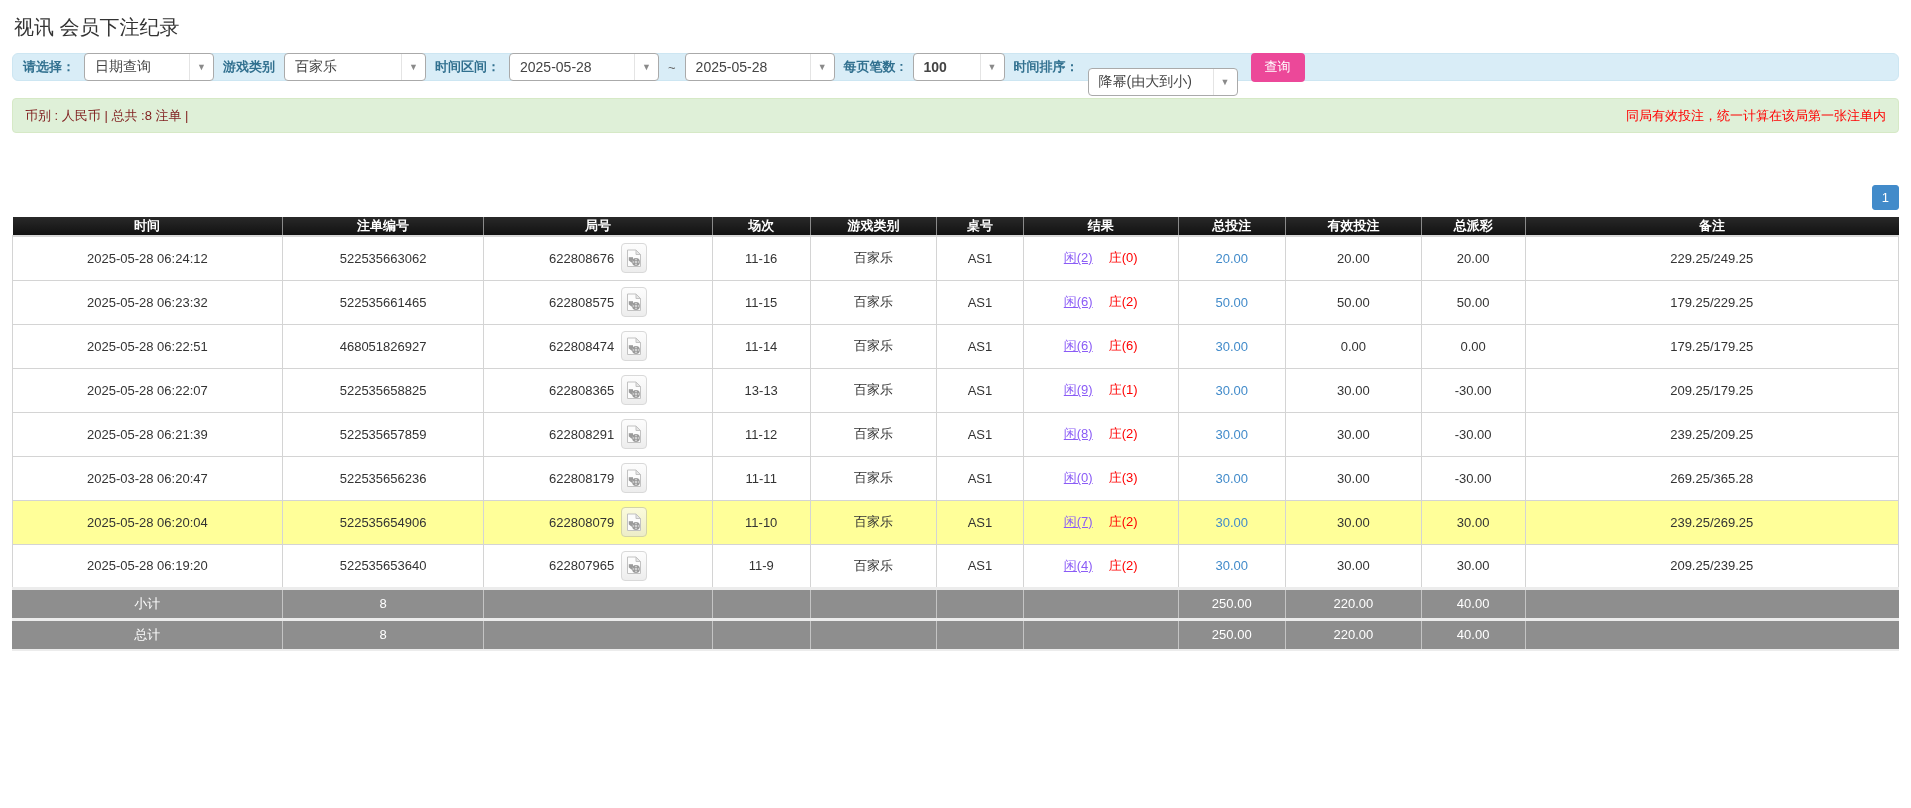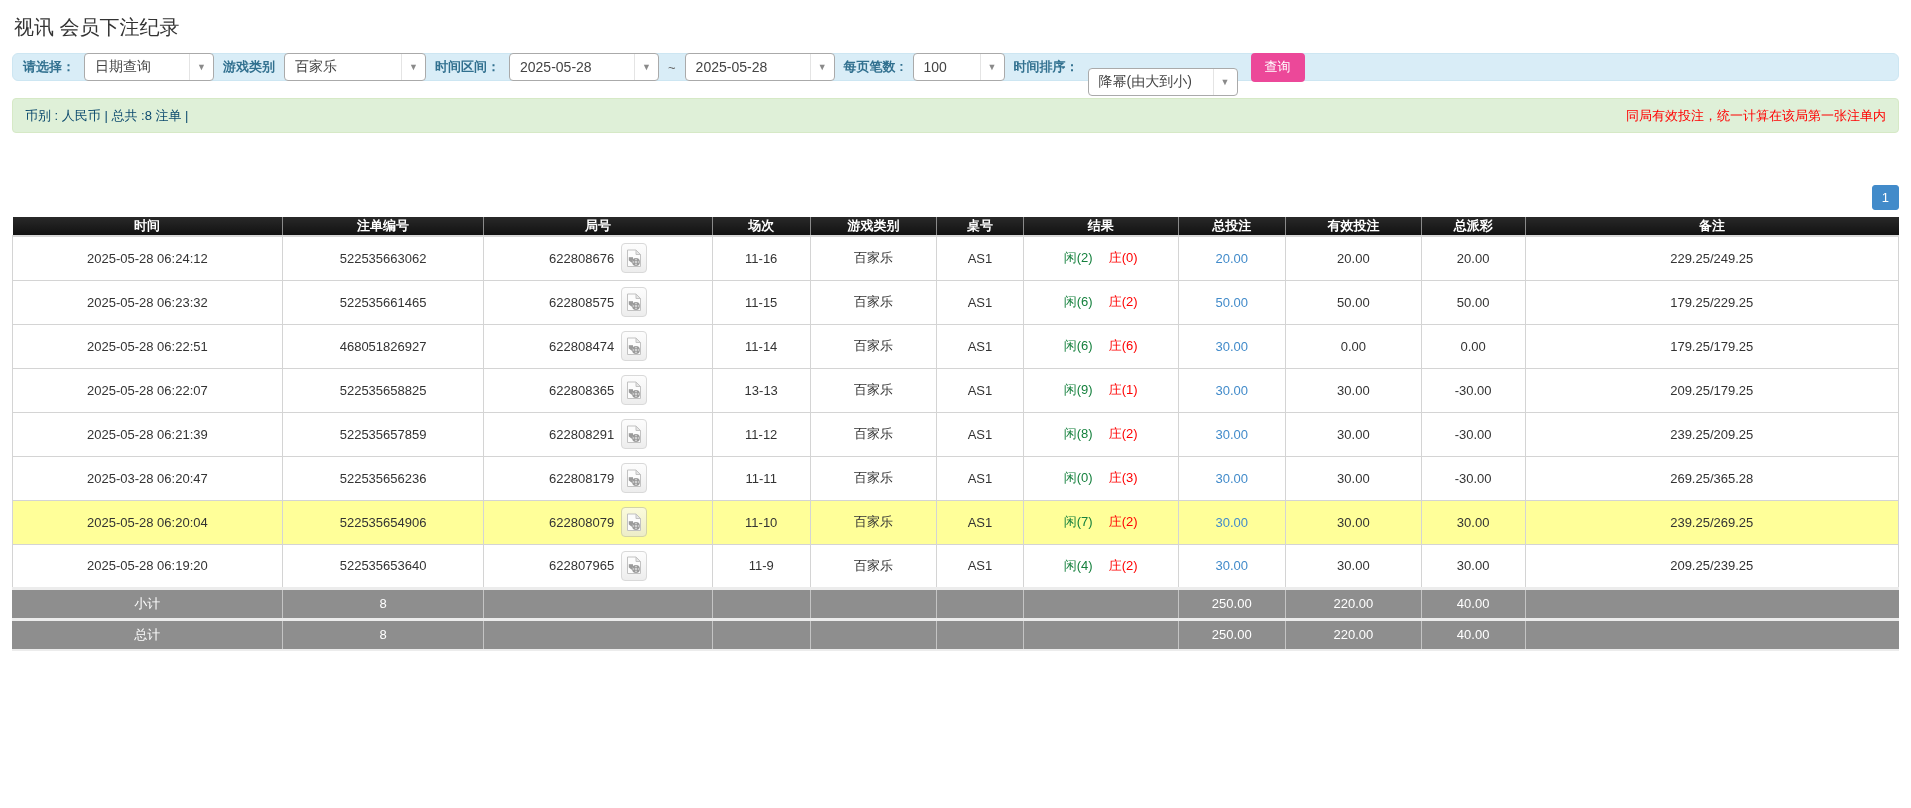--- a/index.html
+++ b/index.html
@@ -58,21 +58,21 @@
     align-items: center;
     justify-content: center;
     color: #8a8a8a;
     font-size: 9px;
     border-left: 1px solid #e4e4e4;
     margin-left: 8px;
   }
   .w-qt  { width: 130px; }
   .w-game{ width: 142px; }
   .w-date{ width: 150px; }
-  .w-size{ width: 92px; }
+  .w-size{ width: 92px; font-weight: bold; }
   .w-sort{ width: 150px; margin-top: 29px; }
   .tilde { color: #666; font-size: 13px; }
   .search-btn {
     background: #ec4899;
     color: #fff;
     border: none;
     border-radius: 4px;
     height: 29px;
     padding: 0 14px;
     font-size: 13px;
@@ -86,21 +86,21 @@
     background: #dff0d8;
     border: 1px solid #d6e9c6;
     border-radius: 4px;
     padding: 0 12px;
     height: 35px;
     display: flex;
     align-items: center;
     justify-content: space-between;
     font-size: 13px;
   }
-  .summary-left { color: #0c4a6e; }
+  .summary-left { color: #7f1d1d; }
   .summary-right { color: #ff0000; }
 
   
   .pagination {
     text-align: right;
     margin: 52px 0 7px 0;
   }
   .page-btn {
     display: inline-block;
     background: #428bca;
@@ -134,21 +134,21 @@
   table.records tbody td {
     height: 44px;
     border: 1px solid #d4d4d4;
     text-align: center;
     color: #333;
     padding: 0 4px;
     background: #fff;
   }
   table.records tbody tr.hl td { background: #ffff99; }
   .bet-link { color: #428bca; text-decoration: none; cursor: pointer; }
-  .player { color: #15803d; margin-right: 16px; }
+  .player { color: #8b5cf6; margin-right: 16px; text-decoration: underline; }
   .banker { color: #ff0000; }
   td.neg { color: #ff0000; }
 
   .round-wrap { display: inline-flex; align-items: center; gap: 7px; }
   .video-btn {
     display: inline-flex;
     align-items: center;
     justify-content: center;
     width: 26px;
     height: 30px;

